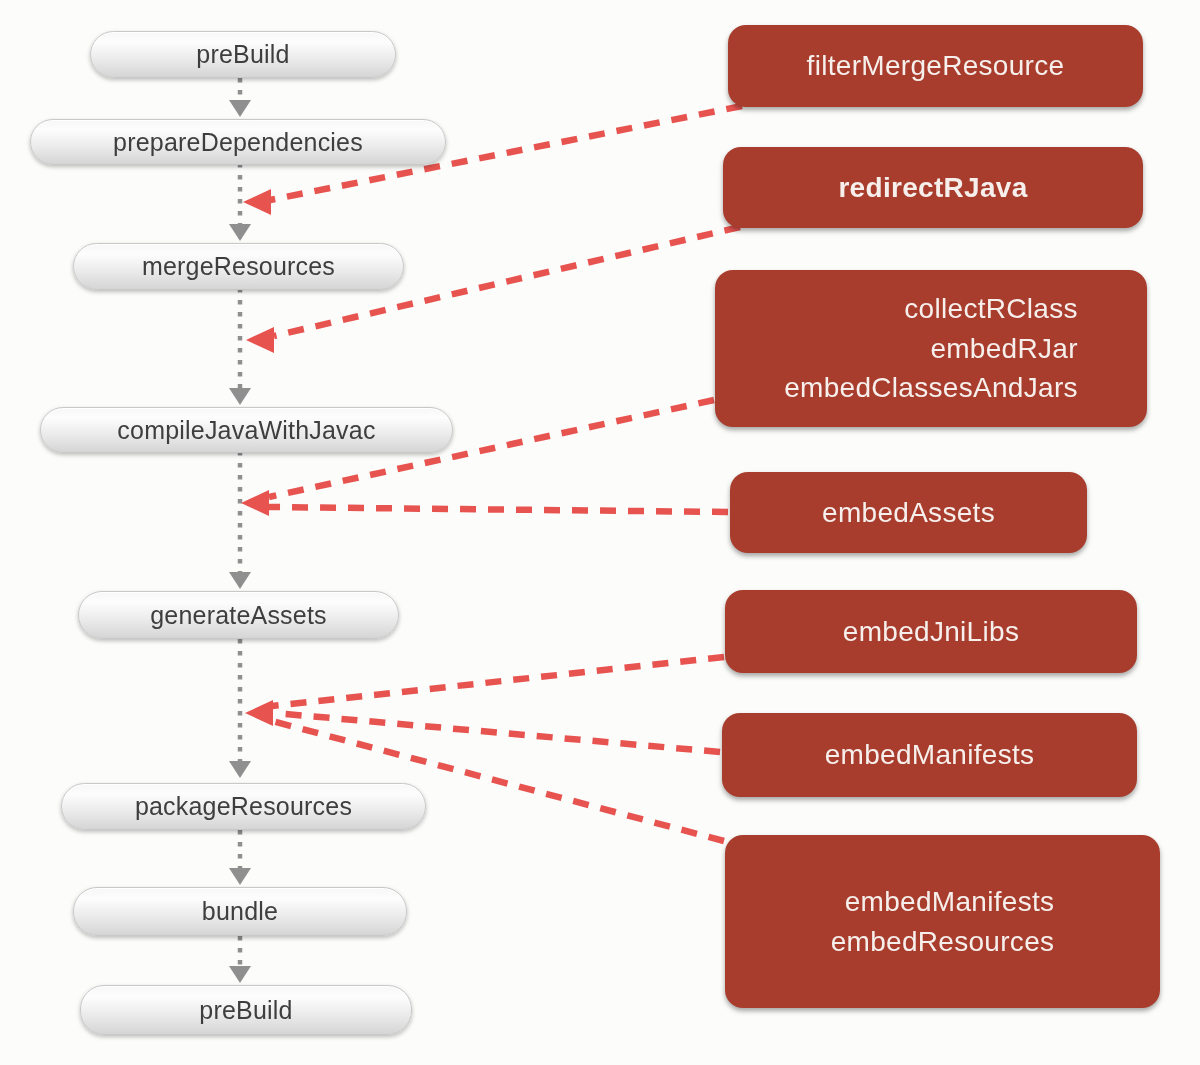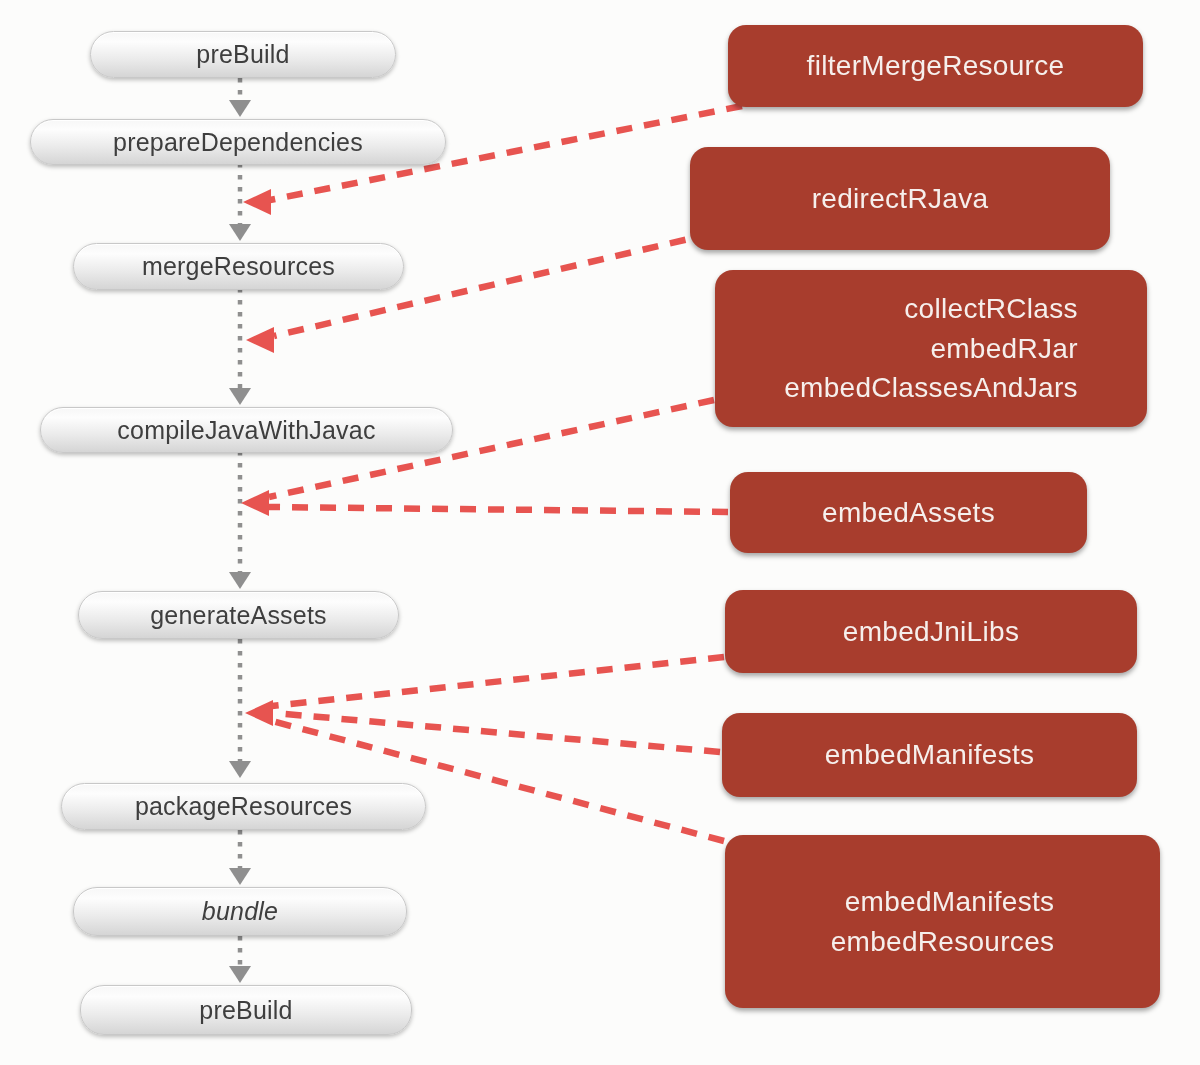--- a/index.html
+++ b/index.html
@@ -38,25 +38,25 @@
     box-shadow:0 3px 5px rgba(0,0,0,.35);
     white-space:pre-line;
   }
   
   .n0{left:90px;top:31px;width:304px;height:45px;}
   .n1{left:30px;top:119px;width:414px;height:44px;}
   .n2{left:73px;top:243px;width:329px;height:45px;}
   .n3{left:40px;top:407px;width:411px;height:44px;}
   .n4{left:78px;top:591px;width:319px;height:46px;}
   .n5{left:61px;top:783px;width:363px;height:45px;}
-  .n6{left:73px;top:887px;width:332px;height:47px;font-style:italic;}
+  .n6{left:73px;top:887px;width:332px;height:47px;}
   .n7{left:80px;top:985px;width:330px;height:48px;}
   
   .t0{left:728px;top:25px;width:415px;height:82px;}
-  .t1{left:690px;top:147px;width:420px;height:103px;}
+  .t1{left:723px;top:147px;width:420px;height:81px;font-weight:bold;}
   .t2{left:715px;top:270px;width:432px;height:157px;}
   .t3{left:730px;top:472px;width:357px;height:81px;}
   .t4{left:725px;top:590px;width:412px;height:83px;}
   .t5{left:722px;top:713px;width:415px;height:84px;}
   .t6{left:725px;top:835px;width:435px;height:173px;}
 </style>
 </head>
 <body>
 
 <div id="canvas">

